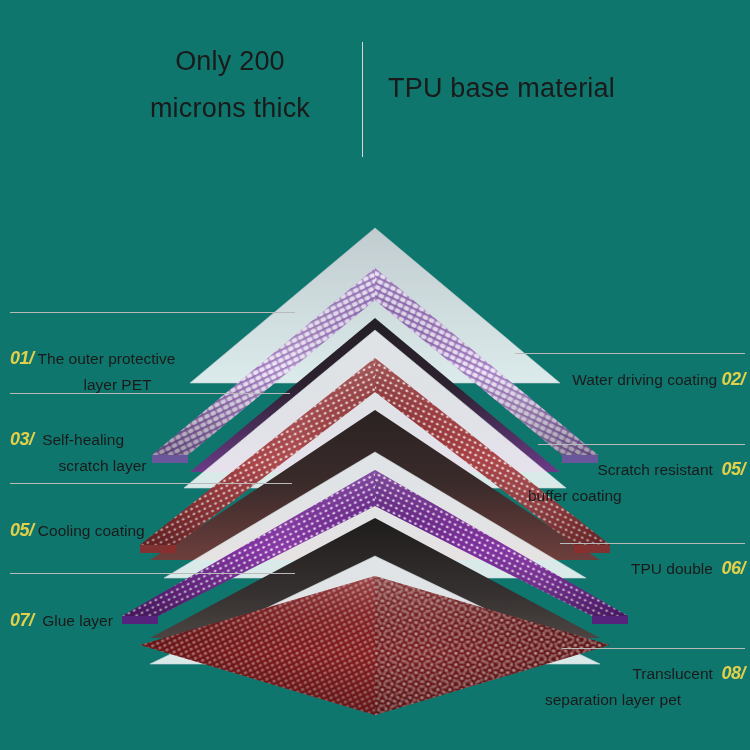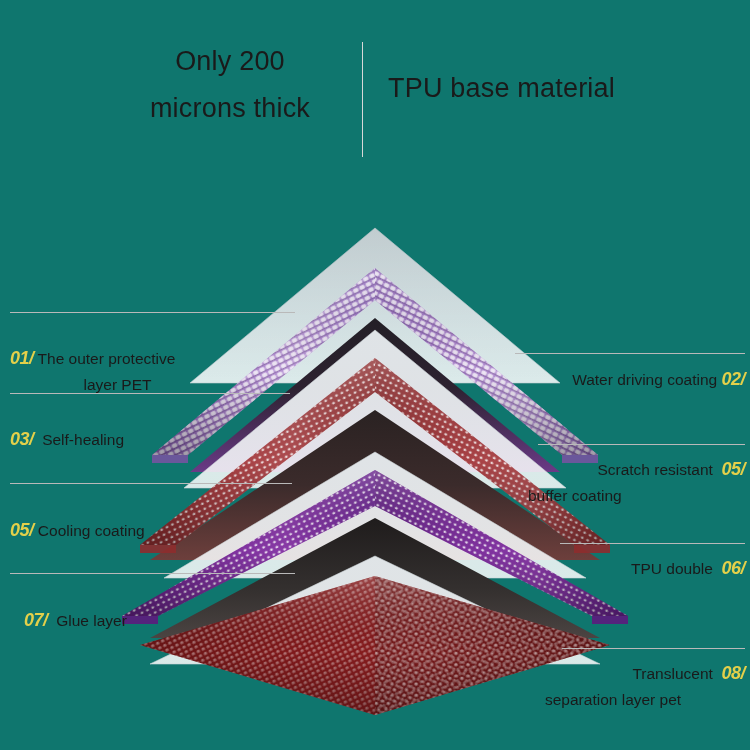--- a/index.html
+++ b/index.html
@@ -309,20 +309,21 @@
       <span>Water driving coating</span>
       <span class="num">02/</span>
     </span>
   </div>
 
   <div class="callout left" style="left:10px; top:407px; width:185px;">
     <span class="l1">
       <span class="num">03/</span>
       &nbsp;<span>Self-healing</span>
     </span>
+    <span class="l2">scratch layer</span>
   </div>
 
   <div class="callout right" style="left:528px; top:456px; width:217px;">
     <span class="l1">
       <span>Scratch resistant</span>
       &nbsp;<span class="num">05/</span>
     </span>
     <span class="l2">buffer coating</span>
   </div>
 
@@ -333,21 +334,21 @@
     </span>
   </div>
 
   <div class="callout right" style="left:555px; top:555px; width:190px;">
     <span class="l1">
       <span>TPU double</span>
       &nbsp;<span class="num">06/</span>
     </span>
   </div>
 
-  <div class="callout left" style="left:24px; top:588px; width:200px;">
+  <div class="callout left" style="left:10px; top:588px; width:200px;">
     <span class="l1">
       <span class="num">07/</span>
       &nbsp;<span>Glue layer</span>
     </span>
   </div>
 
   <div class="callout right" style="left:545px; top:660px; width:200px;">
     <span class="l1">
       <span>Translucent</span>
       &nbsp;<span class="num">08/</span>

